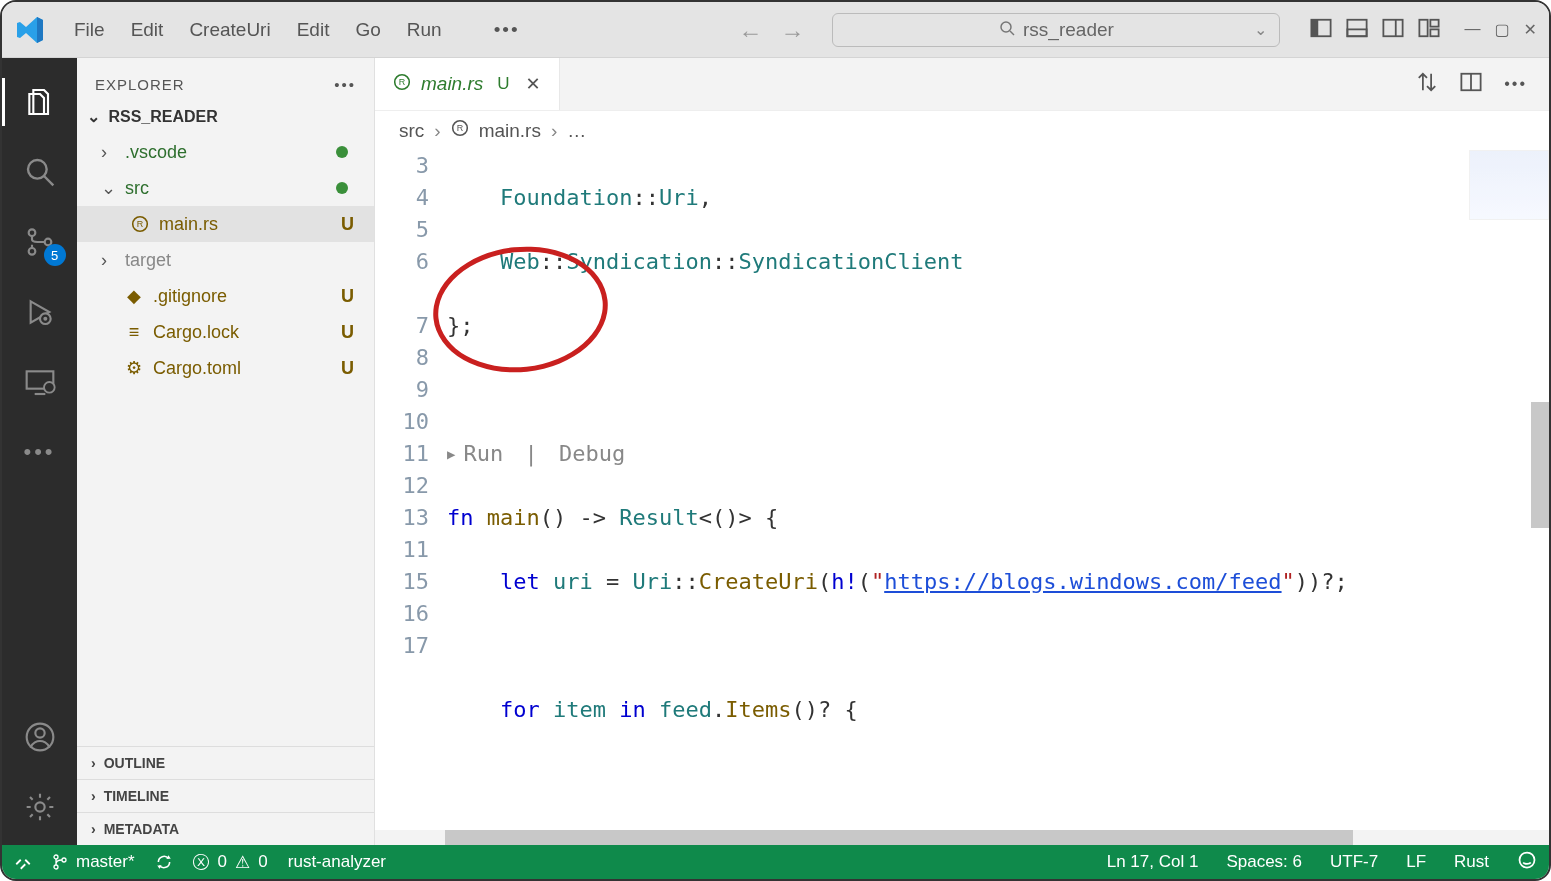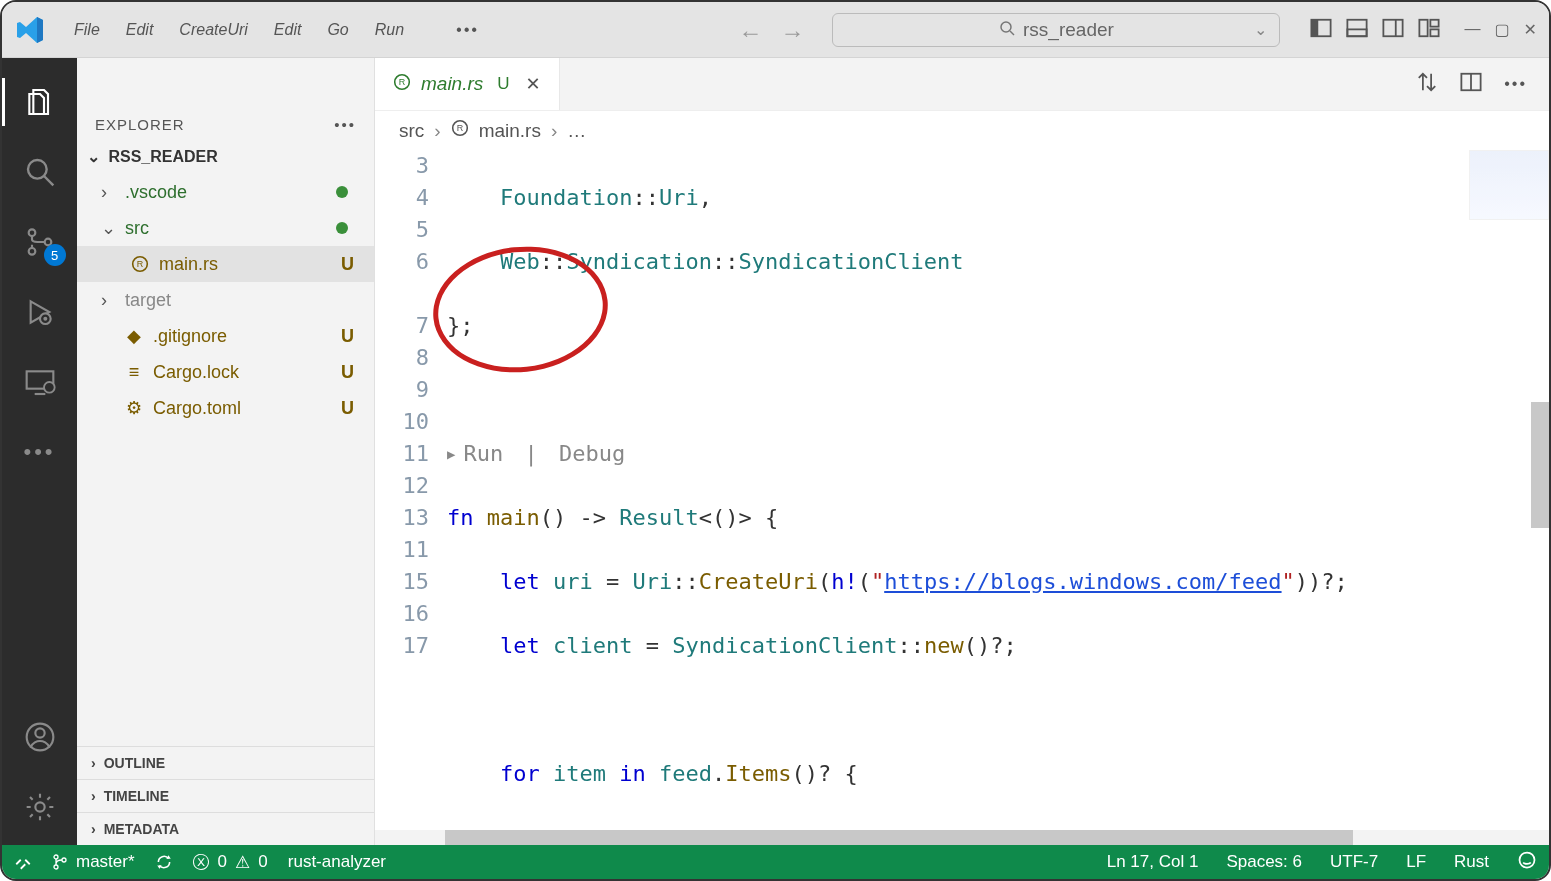--- a/index.html
+++ b/index.html
@@ -2,21 +2,21 @@
 <html><head>
 <meta charset="utf-8">
 <style>
 * { margin:0; padding:0; box-sizing:border-box; }
 body { font-family:"Segoe UI",Arial,sans-serif; font-size:16px; overflow:hidden; background:#fff; }
 .window { width:1551px; height:881px; display:flex; flex-direction:column; border:2px solid #333; border-radius:16px; overflow:hidden; }
 
 
 .titlebar { height:56px; background:#e4e4e4; display:flex; align-items:center; padding:0 12px; color:#555; border-bottom:1px solid #d4d4d4;}
 .titlebar .logo { width:32px; height:32px; margin-right:28px; display:flex; align-items:center; justify-content:center;}
-.menu { display:flex; gap:26px; font-size:16px;font-style:italic; }
+.menu { display:flex; gap:26px; font-size:19px; }
 .menu-item { cursor:default; }
 .dots { margin-left:26px; letter-spacing:2px; }
 .nav-arrows { margin-left:auto; display:flex; gap:18px; color:#999; font-size:24px; }
 .search-wrap { margin-left:28px; width:448px; height:34px; border:1px solid #bbb; border-radius:6px; display:flex; align-items:center; justify-content:center; background:#e4e4e4; position:relative;}
 .search-wrap .search-inner{ display:flex; align-items:center; gap:8px; color:#666; font-size:19px;}
 .search-wrap .chev{position:absolute; right:12px; color:#888;}
 .layout-btns { margin-left:30px; display:flex; gap:14px; color:#555; }
 .layout-btns svg{width:22px;height:22px;}
 .win-btns { margin-left:24px; display:flex; gap:14px; color:#666; font-size:16px;}
 
@@ -25,21 +25,21 @@
 .activitybar { width:75px; background:#2c2c2c; display:flex; flex-direction:column; align-items:center; padding-top:24px; color:#8a8a8a; }
 .activitybar .act-item{ width:40px;height:40px; display:flex;align-items:center;justify-content:center; margin-bottom:30px; position:relative;}
 .activitybar .act-item.active{ color:#fff; }
 .activitybar .act-item.active::before{content:"";position:absolute;left:-18px;top:-4px;bottom:-4px;width:3px;background:#fff;}
 .act-badge{position:absolute;bottom:-4px;right:-6px;width:22px;height:22px;border-radius:11px;background:#0078d4;color:#fff;font-size:13px;display:flex;align-items:center;justify-content:center;}
 .activitybar .spacer{flex:1;}
 .activitybar svg{width:32px;height:32px;}
 
 
 .sidebar { width:298px; background:#f3f3f3; border-right:1px solid #e0e0e0; display:flex; flex-direction:column; font-size:18px;}
-.sb-header{ padding:18px 18px 8px; display:flex; align-items:center; justify-content:space-between; color:#555; font-size:15px; letter-spacing:1px;margin-top:40px;}
+.sb-header{ padding:18px 18px 8px; display:flex; align-items:center; justify-content:space-between; color:#555; font-size:15px; letter-spacing:1px;}
 .sb-title-row{ padding:6px 10px; display:flex; align-items:center; gap:8px; font-weight:700; font-size:16px; color:#333;}
 .tree{ padding:2px 0;}
 .tree-row{ display:flex; align-items:center; padding:4px 12px 4px 24px; gap:10px; color:#2e6f2e; height:36px; position:relative;}
 .tree-row .twisty{width:14px;color:#555;}
 .tree-row .dot-mod{position:absolute;right:26px;width:12px;height:12px;border-radius:6px;background:#3a8f3a;}
 .tree-row .status{position:absolute;right:20px;color:#3a8f3a;font-weight:600;}
 .tree-row.child{padding-left:48px;}
 .tree-row.grandchild{padding-left:54px; color:#7a5c00;}
 .tree-row.grandchild.selected{background:#e2e2e2;}
 .tree-row.grandchild.selected .status{color:#7a5c00;}
@@ -320,21 +320,20 @@
 <div>17</div>
         </div>
         <div class="code">
 <div>    <span class="ty">Foundation</span>::<span class="ty">Uri</span>,</div>
 <div>    <span class="ty">Web</span>::<span class="ty">Syndication</span>::<span class="ty">SyndicationClient</span></div>
 <div>};</div>
 <div> </div>
 <div class="hint"> <span class="tri">▶</span><span>Run</span> | <span>Debug</span></div>
 <div><span class="kw">fn</span> <span class="fn">main</span>() -&gt; <span class="ty">Result</span>&lt;()&gt; {</div>
 <div>    <span class="kw">let</span> <span class="var">uri</span> = <span class="ty">Uri</span>::<span class="fn">CreateUri</span>(<span class="mac">h!</span>(<span class="str">"</span><span class="url">https://blogs.windows.com/feed</span><span class="str">"</span>))?;</div>
-<div>    <span class="kw">let</span> <span class="var">client</span> = <span class="ty">SyndicationClient</span>::<span class="fn">new</span>()?;</div>
 <div> </div>
 <div>    <span class="kw">for</span> <span class="var">item</span> <span class="kw">in</span> <span class="var">feed</span>.<span class="fn">Items</span>()? {</div>
 
 
 
 
 
           <div class="red-circle"></div>
         </div>
         <div class="minimap"></div>

